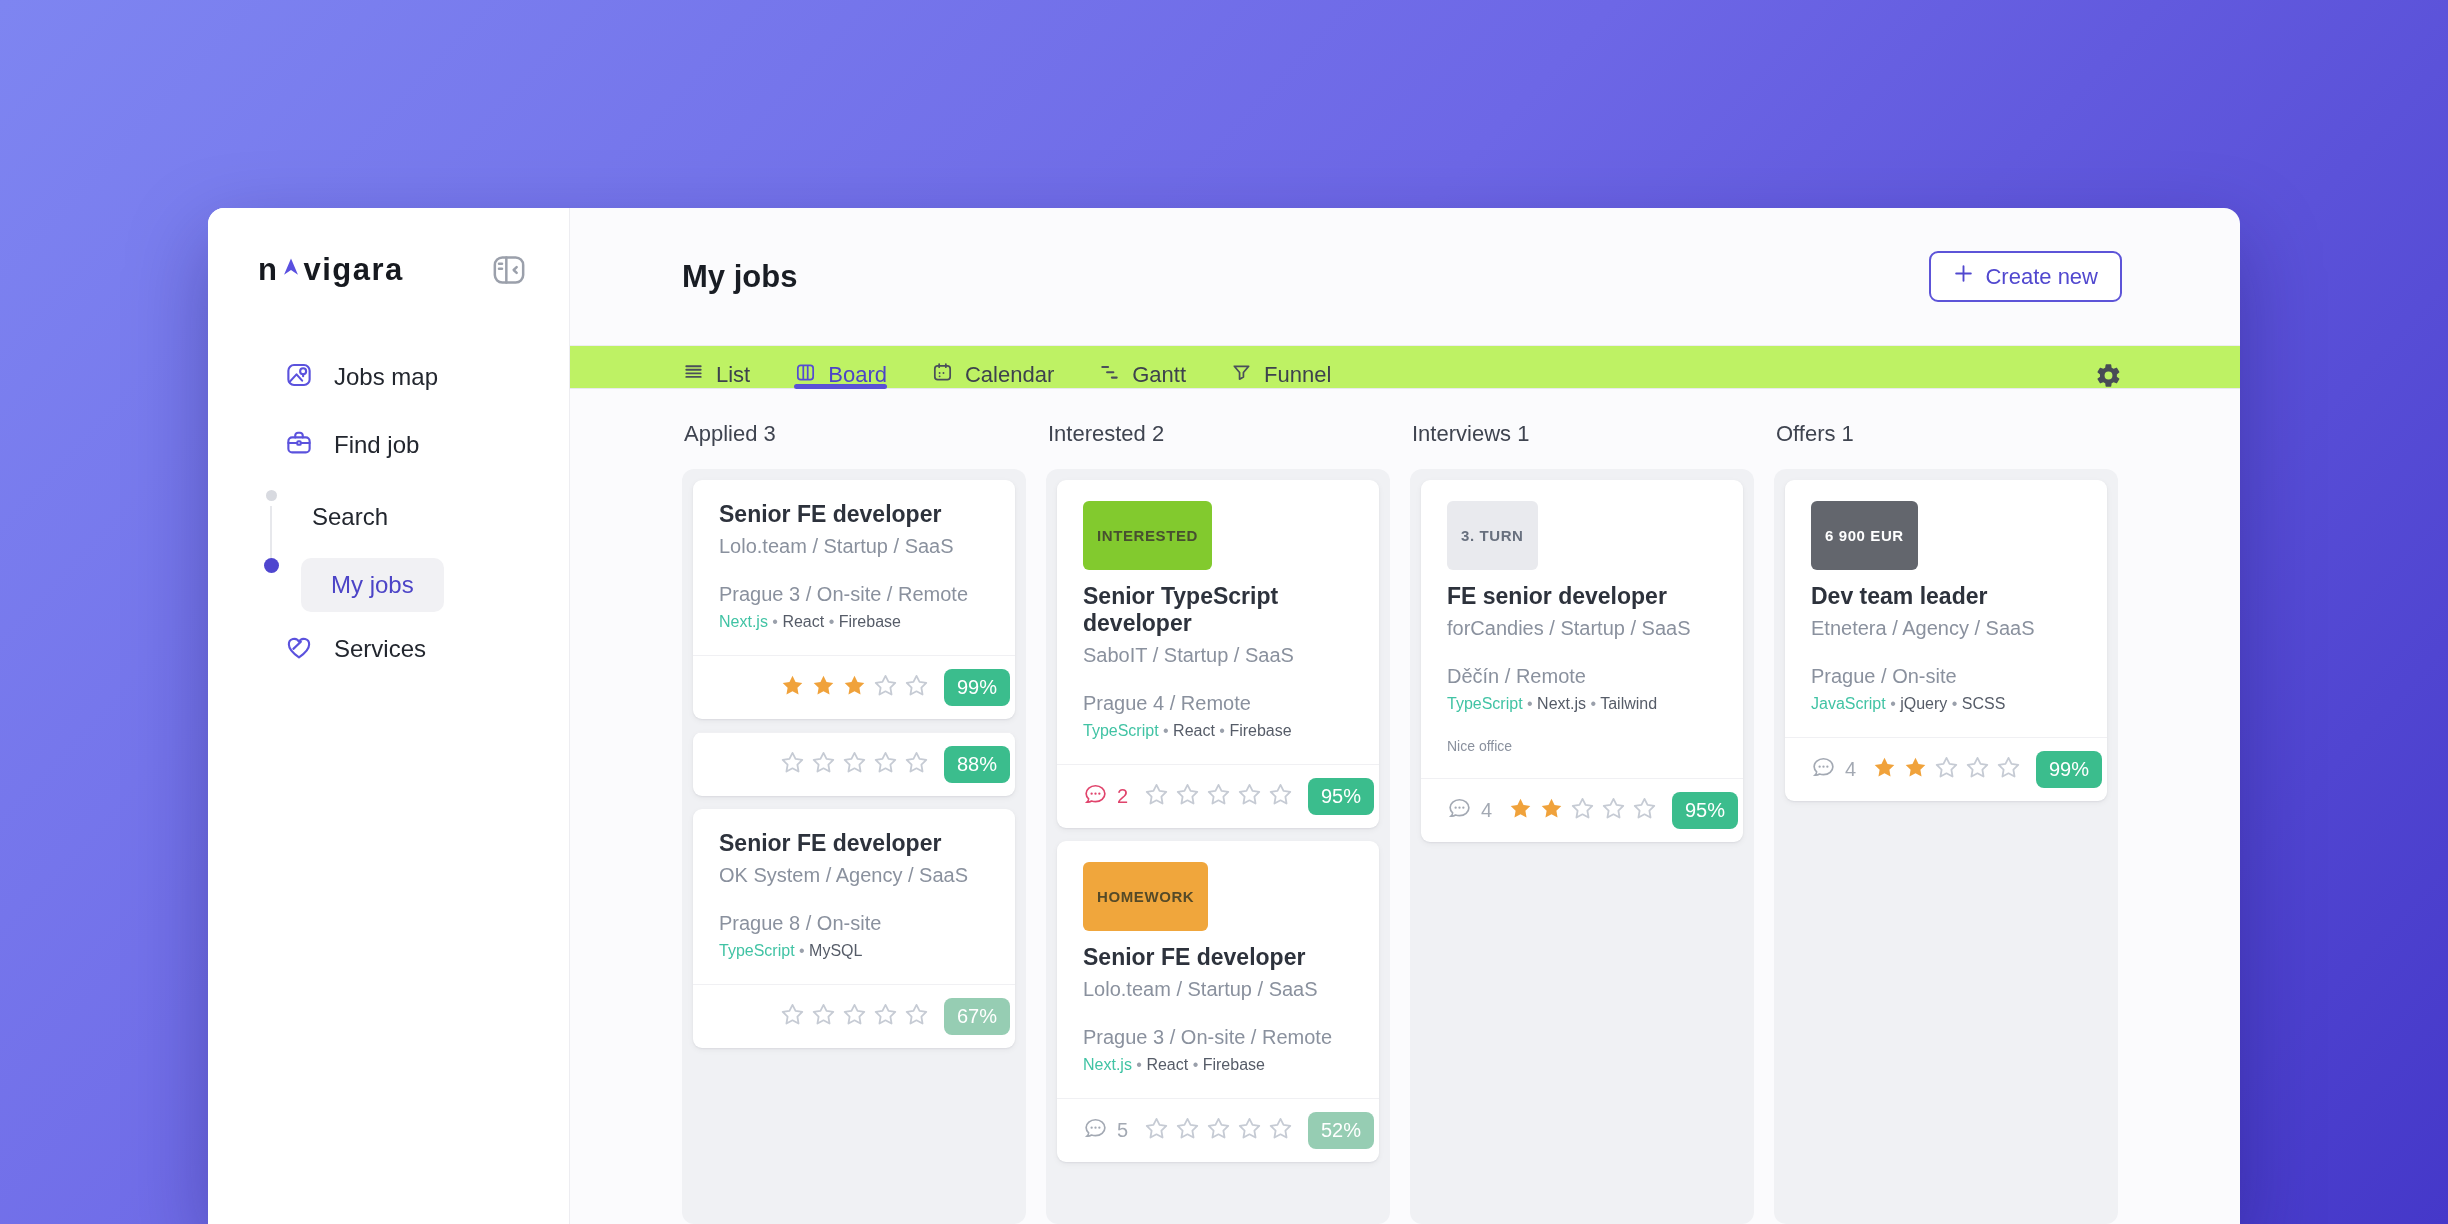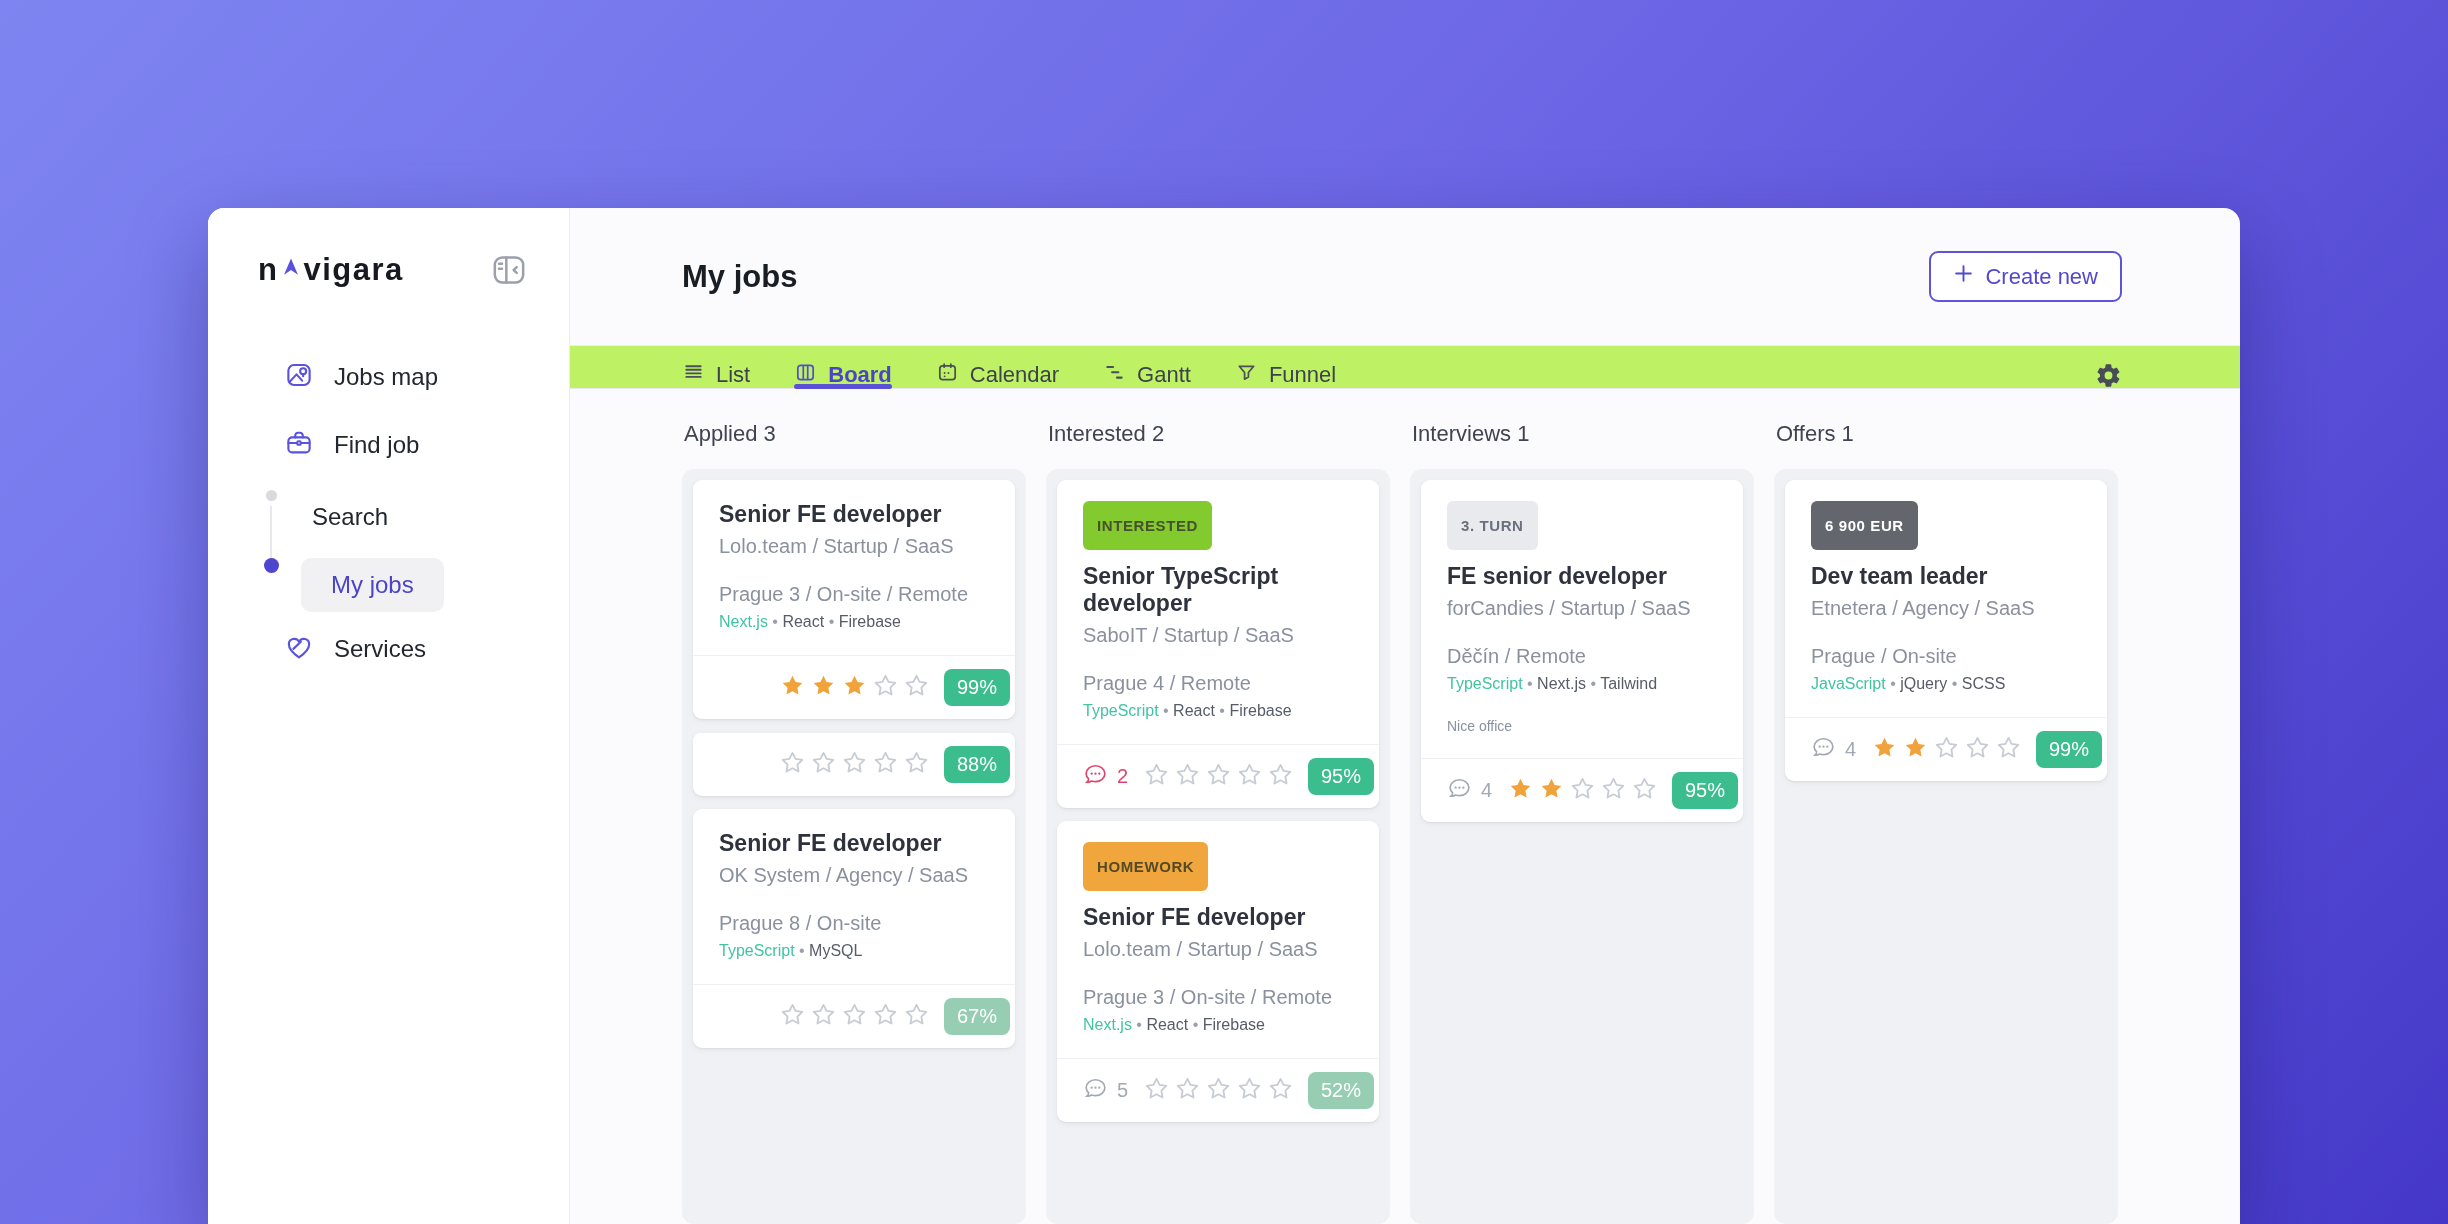--- a/index.html
+++ b/index.html
@@ -43,33 +43,33 @@
     border: 2px solid #5d54d8; color: #5148cf; border-radius: 9px;
     padding: 10px 22px; font-size: 22px; font-family: inherit; cursor: pointer;
   }
   
   .tab-bar {
     height: 44px; border-top: 1px solid #ededf0; border-bottom: 1px solid #e8e9ed;
     display: flex; align-items: stretch; padding: 16px 118px 0 112px; background: #bef264;
   }
   .tab { display: flex; align-items: center; gap: 11px; font-size: 22px; color: #3d424d; margin-right: 44px; position: relative; cursor: pointer; }
   .tab svg { color: #4a4f5a; }
-  .tab.active { color: #4c44c7; font-weight: 700; }
+  .tab.active { color: #4c44c7; font-weight: 400; }
   .tab.active svg { color: #554cd3; }
   .tab.active::after { content: ""; position: absolute; left: 0; right: 0; bottom: -1px; height: 5px; border-radius: 3px; background: #5a51d6; }
   .tab-spacer { flex: 1; }
   .settings { display: flex; align-items: center; cursor: pointer; }
   
   .board { flex: 1; display: flex; gap: 20px; padding: 26px 118px 0 112px; overflow: hidden; }
   .board-column { width: 344px; flex: 0 0 auto; display: flex; flex-direction: column; }
   .column-title { font-size: 22px; color: #3f4450; margin: 6px 0 22px 2px; }
   .column-body { background: #f0f1f4; border-radius: 12px; padding: 11px; flex: 1; display: flex; flex-direction: column; gap: 13px; }
   .card { background: #ffffff; border-radius: 9px; box-shadow: 0 1px 2px rgba(16,20,35,.06), 0 2px 6px rgba(16,20,35,.05); }
   .card-body { padding: 21px 26px 24px 26px; }
-  .status-badge { display: inline-block; font-size: 15px; font-weight: 700; letter-spacing: .6px; padding: 16px 14px; border-radius: 6px; margin-bottom: 13px; }
+  .status-badge { display: inline-block; font-size: 15px; font-weight: 700; letter-spacing: .6px; padding: 26px 14px; border-radius: 6px; margin-bottom: 13px; }
   .badge-interested { background: #82ca2e; color: #47502f; }
   .badge-homework  { background: #f0a63c; color: #554a28; }
   .badge-neutral   { background: #e9eaee; color: #68707e; }
   .badge-dark      { background: #63666d; color: #ffffff; }
   .card-title { font-size: 23px; font-weight: 700; color: #2d323c; margin-bottom: 7px; }
   .card-company { font-size: 20px; color: #8a919e; }
   .card-location { font-size: 20px; color: #8a919e; margin-top: 25px; }
   .card-tech { font-size: 16px; margin-top: 7px; }
   .tech-first { color: #41c3a4; }
   .tech-rest { color: #565c68; }

